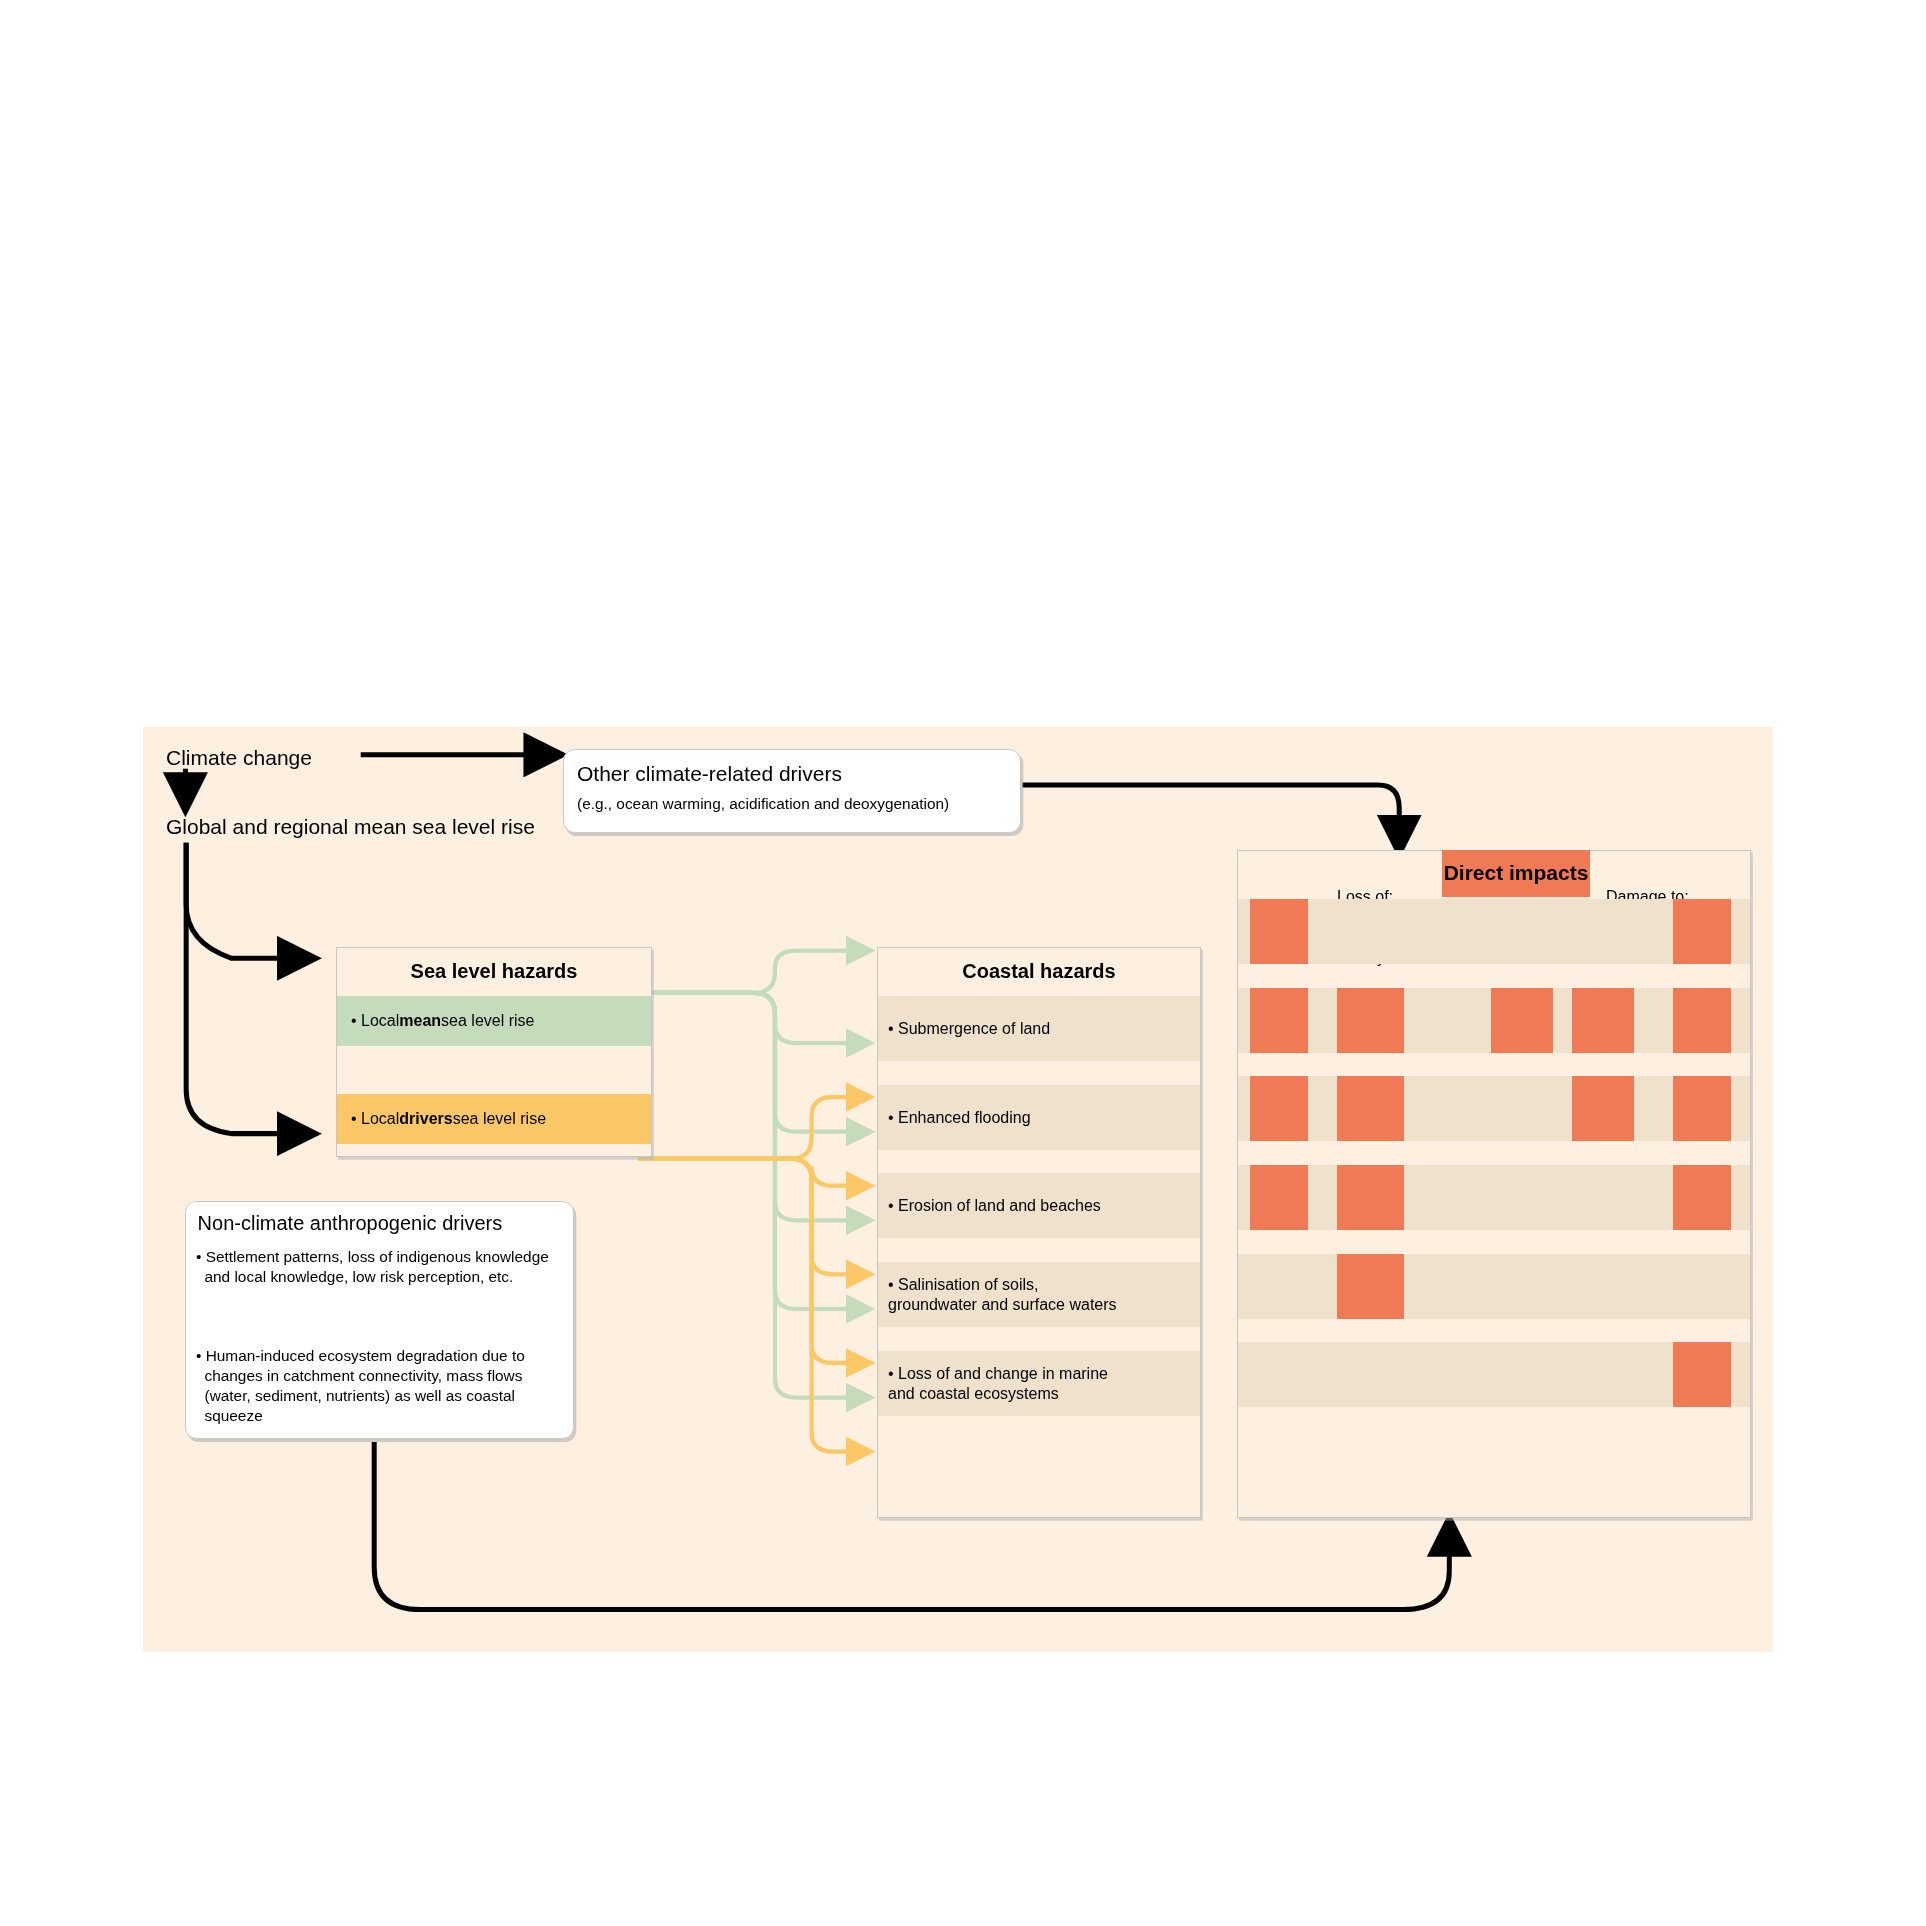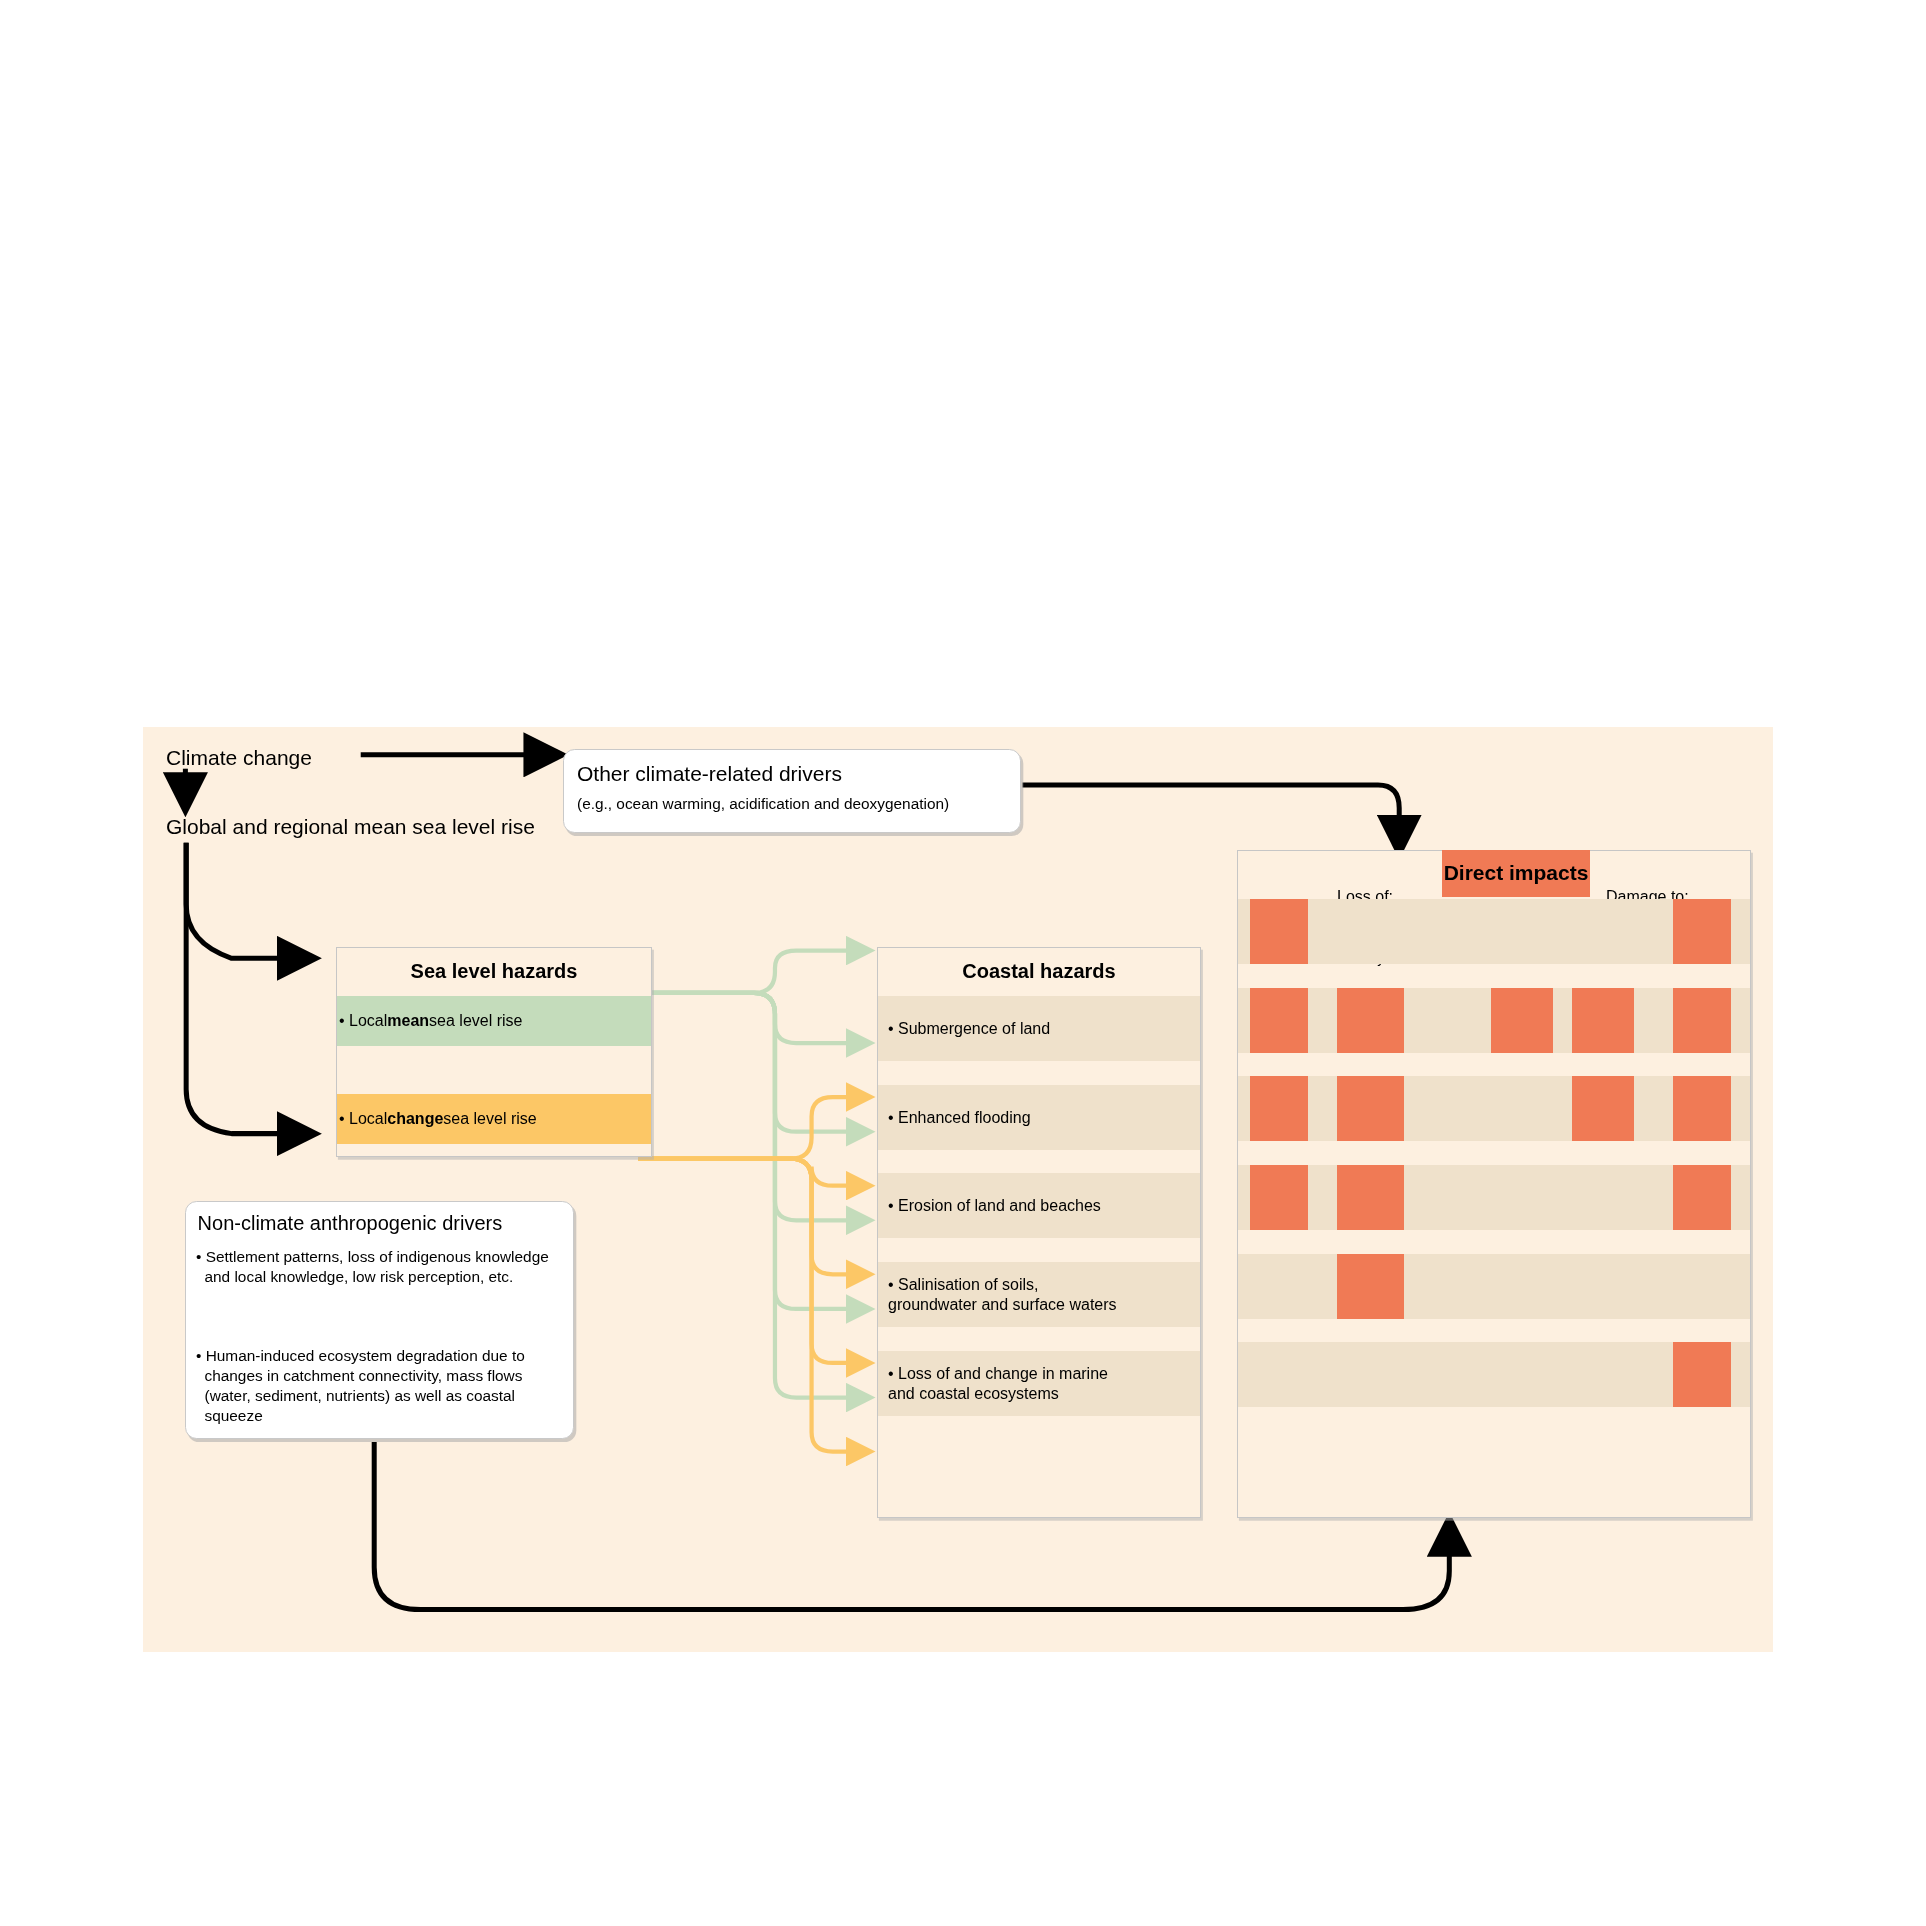--- a/index.html
+++ b/index.html
@@ -135,21 +135,21 @@
 
   
   .slh-band {
     position: absolute;
     left: 0;
     width: 100%;
     height: 50px;
     display: flex;
     align-items: center;
     box-sizing: border-box;
-    padding-left: 2px;
+    padding-left: 14px;
     font-size: 16px;
   }
   #slh-mean   { top: 48px; background: #C4DCBB; }
   #slh-extreme{ top: 146px; background: #FCC766; }
 
   
   .ch-row {
     position: absolute;
     left: 0;
     width: 100%;
@@ -314,21 +314,21 @@
 
   <div class="colpanel" id="sea-level-panel">
     <div class="panel-heading">Sea level hazards</div>
     <div class="slh-band" id="slh-mean">
       <span>• Local </span>
         <b>mean</b>
         <span> sea level rise</span>
     </div>
     <div class="slh-band" id="slh-extreme">
       <span>• Local </span>
-        <b>change</b>
+        <b>drivers</b>
         <span> sea level rise</span>
     </div>
   </div>
 
   <div class="colpanel" id="coastal-panel">
     <div class="panel-heading">Coastal hazards</div>
     <div class="ch-row" style="top:48px">• Submergence of land</div>
     <div class="ch-row" style="top:137px">• Enhanced flooding</div>
     <div class="ch-row" style="top:225px">• Erosion of land and beaches</div>
     <div class="ch-row" style="top:314px">•  Salinisation of soils,

